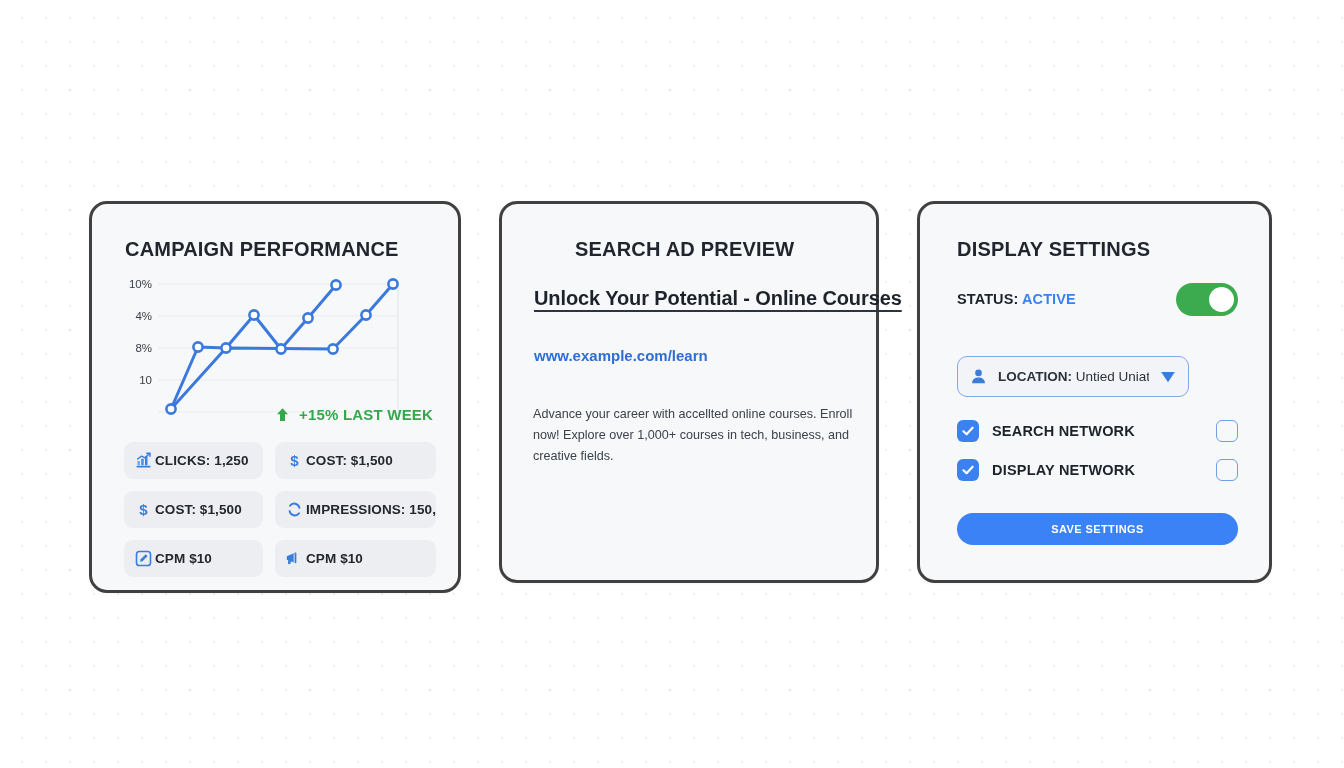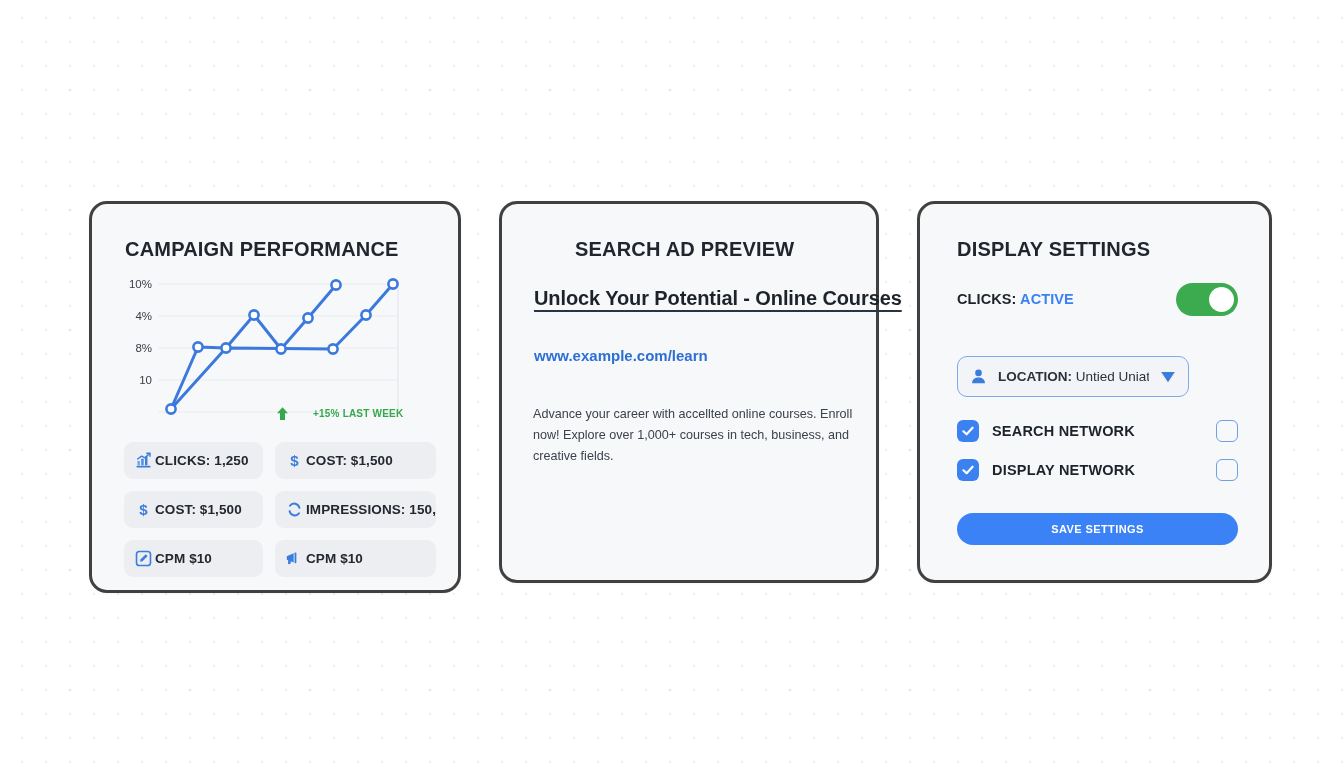--- a/index.html
+++ b/index.html
@@ -66,22 +66,22 @@
     fill: #3a4049;
     font-family: "Liberation Sans", sans-serif;
     text-anchor: end;
   }
   .trend-badge {
     position: absolute;
     left: 160px;
     top: 138px;
     display: flex;
     align-items: center;
-    gap: 24px;
-    font-size: 10px;
+    gap: 10px;
+    font-size: 15px;
     font-weight: 700;
     color: #35a84c;
     letter-spacing: 0.2px;
     white-space: nowrap;
   }
   .trend-badge .arrow-up { display: block; line-height: 0; }
 
   
   .chips {
     position: absolute;
@@ -406,21 +406,21 @@
     <a class="ad-headline">Unlock Your Potential - Online Courses</a>
     <a class="ad-url">www.example.com/learn</a>
     <p class="ad-desc">Advance your career with accellted online courses. Enroll now! Explore over 1,000+ courses in tech, business, and creative fields.</p>
   </section>
 
   <section class="card" id="card-settings">
     <h2 class="card-title">DISPLAY SETTINGS</h2>
 
     <div class="status-row">
       <div class="status-text">
-        <span>CLICKS:</span>
+        <span>STATUS:</span>
         <span class="status-value">ACTIVE</span>
       </div>
       <div class="toggle">
         <div class="knob"></div>
       </div>
     </div>
 
     <div class="location-select">
       <span class="loc-person">
         <svg width="19" height="19" viewBox="0 0 20 20">

